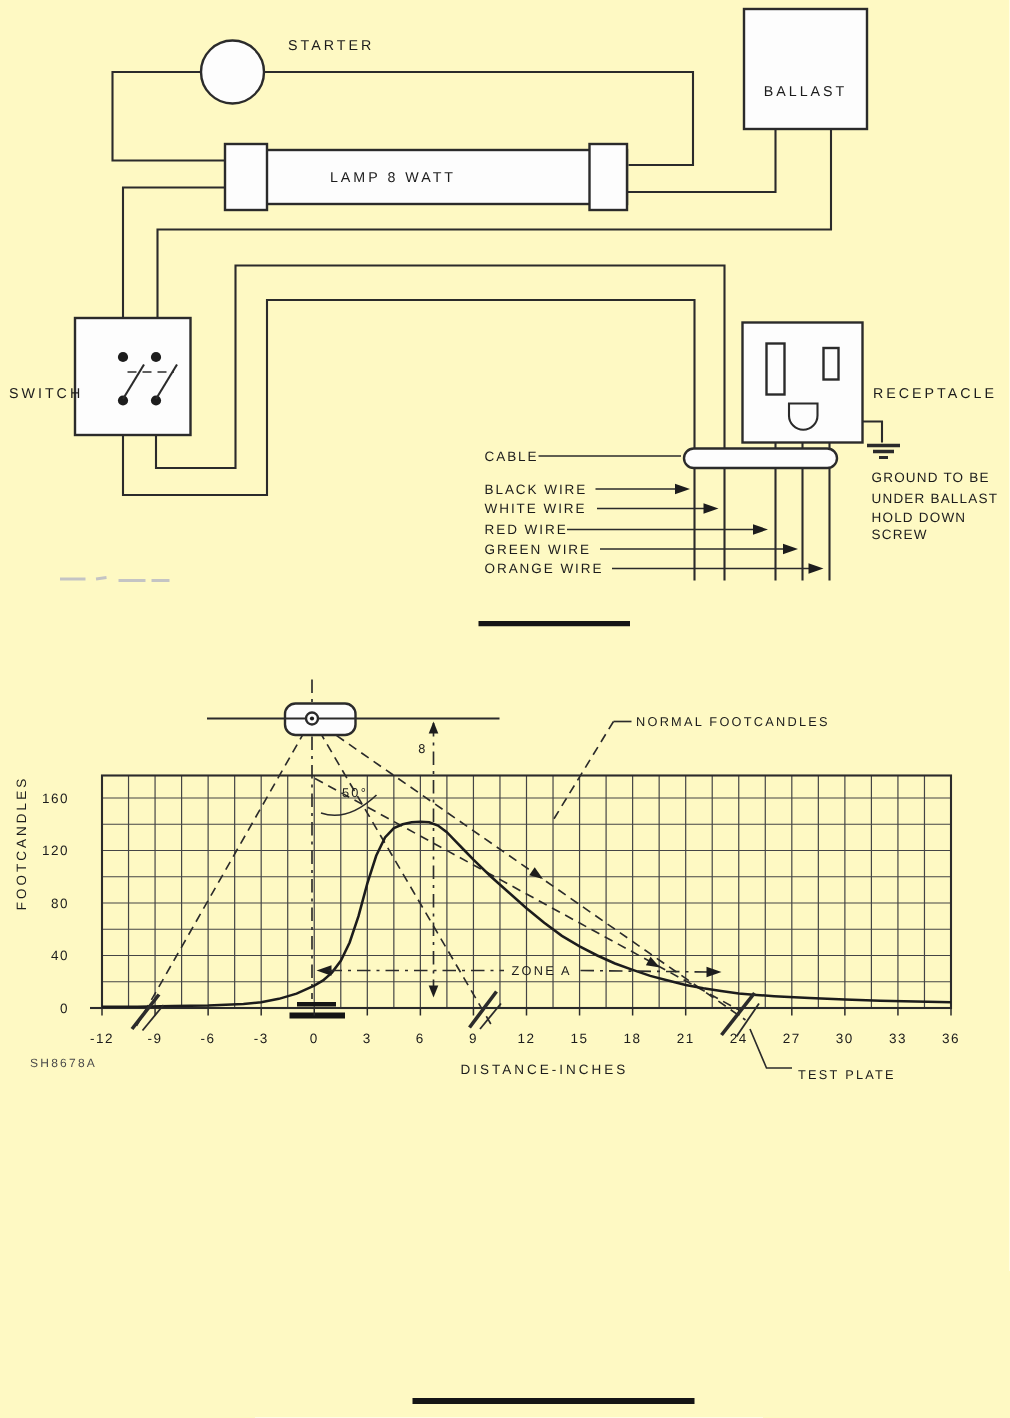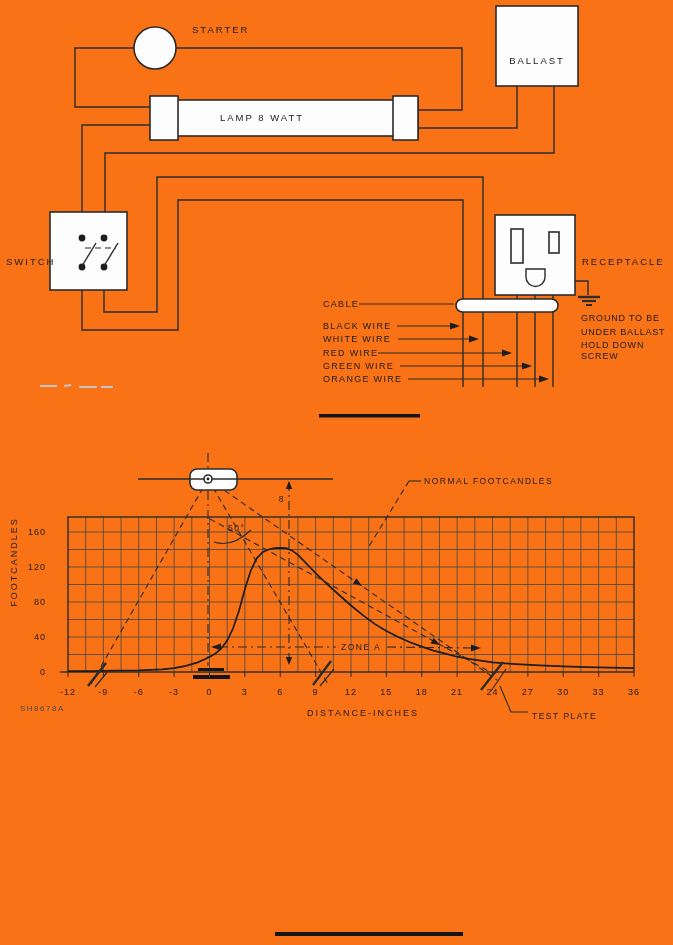--- a/index.html
+++ b/index.html
@@ -1,16 +1,16 @@
 <!DOCTYPE html>
 <html><head>
 <meta charset="utf-8">
 <style>
   html,body{margin:0;padding:0;background:#ffffff;}
-  .page{position:relative;width:673px;height:945px;background:#f97316;font-family:"Liberation Sans",sans-serif;}
+  .page{position:relative;width:673px;height:945px;background:#fef9c3;font-family:"Liberation Sans",sans-serif;}
   svg{display:block;}
   svg line, svg path, svg polyline{stroke:#2b2b2b;stroke-width:1.4;fill:none;}
   svg .box{fill:#fdfdfd;stroke:#2b2b2b;stroke-width:1.6;}
   svg .fillwhite{fill:#fdfdfd;}
   svg .dot{fill:#1d1d1d;stroke:none;}
   svg .arrow{fill:#1d1d1d;stroke:none;}
   svg .bar{fill:#151515;stroke:none;}
   svg .dash{stroke-dasharray:6 4;stroke-width:1.1;}
   svg .dashdot{stroke-dasharray:9 4 2 4;stroke-width:1.1;}
   svg .grid{stroke:#454545;stroke-width:0.8;}

